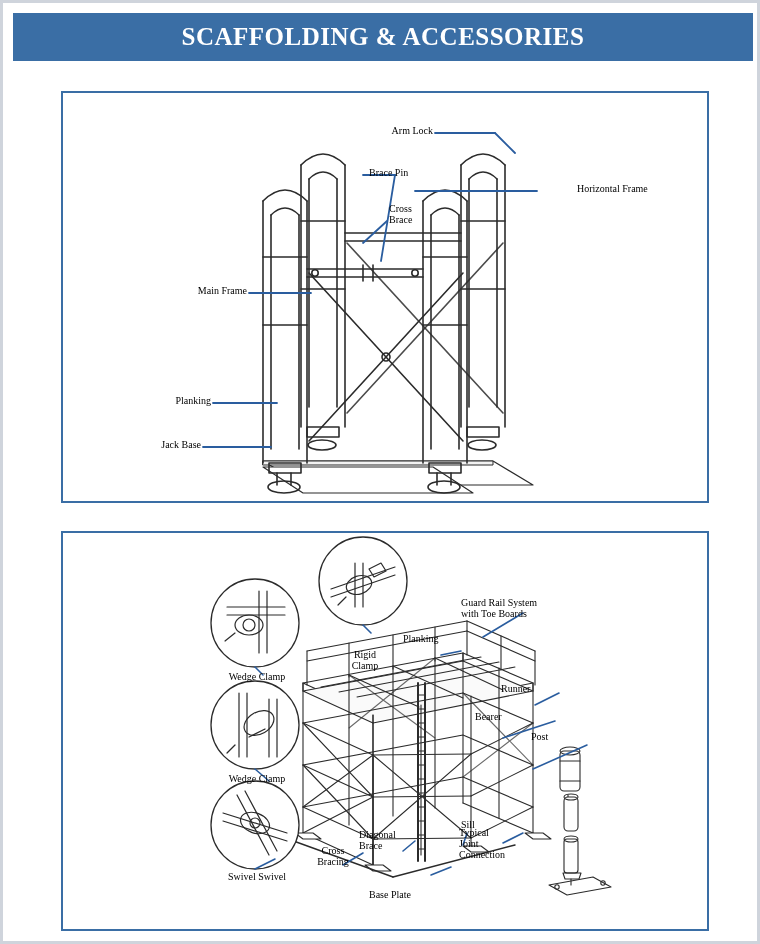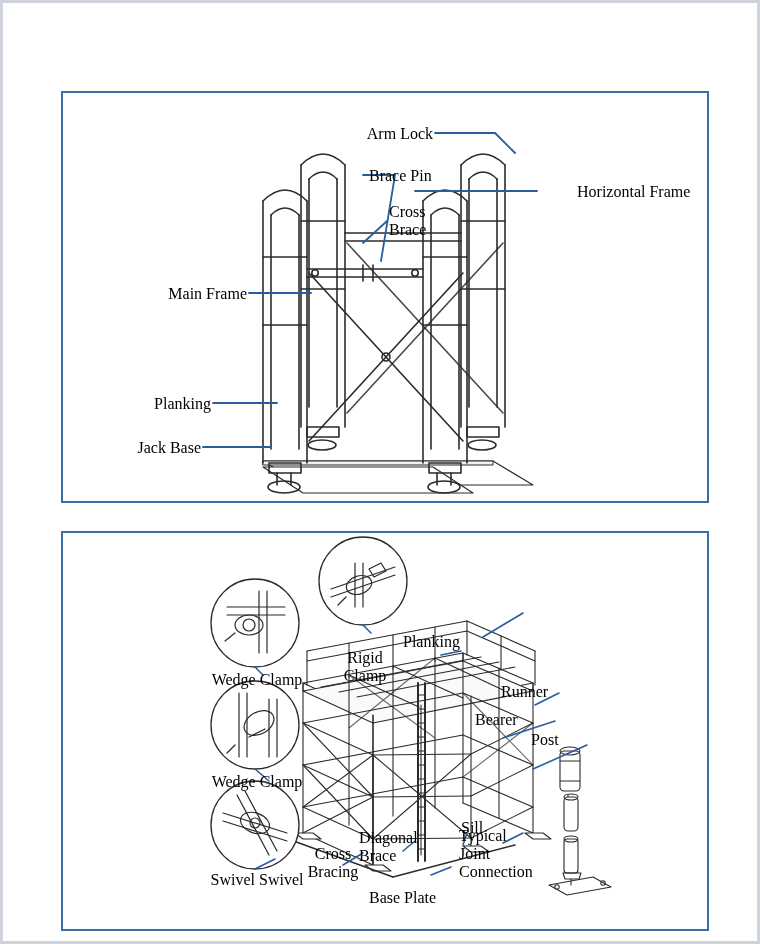--- a/index.html
+++ b/index.html
@@ -61,33 +61,36 @@
   }
   .fig {
     position: absolute;
     left: 0; top: 0;
     width: 100%;
     height: 100%;
   }
   .lbl {
     position: absolute;
     font-family: "Liberation Serif", serif;
-    font-size: 16px;
+    font-size: 10px;
     color: #000000;
     line-height: 1.12;
     white-space: pre-line;
   }
   .lbl.r { text-align: right; }
   .lbl.c { text-align: center; }
 </style>
 </head>
 <body>
 
 <div class="page">
 
+  <div class="header-band">
+    <div class="header-title">SCAFFOLDING &amp; ACCESSORIES</div>
+  </div>
 
   <div class="panel" id="panel-top">
     <svg class="fig" viewBox="0 0 644 408">
       <g fill="none" stroke="#2b2b2b" stroke-width="1.6" stroke-linecap="round" stroke-linejoin="round">
 
         <polygon points="200,368 430,368 470,392 240,392" fill="#ffffff" stroke="#2b2b2b" stroke-width="1.2"></polygon>
         <polygon points="200,368 430,368 430,372 200,372" fill="#f2f2f2" stroke="#2b2b2b" stroke-width="1"></polygon>
 
         <polygon points="190,352 360,352 400,378 230,378" fill="#ffffff" stroke="#2b2b2b" stroke-width="1.2" transform="translate(10,22)"></polygon>
 
@@ -314,20 +317,22 @@
         <path d="M404,300 L400,312"></path>
         <path d="M388,334 L368,342"></path>
         <path d="M460,300 L440,310"></path>
       </g>
     </svg>
 
     <div class="lbl c" style="left:146px; top:138px; width:96px;">Wedge Clamp</div>
     <div class="lbl c" style="left:272px; top:96px; width:60px;margin-top:20px;">Rigid
 Clamp</div>
     <div class="lbl" style="left:340px; top:100px; width:70px;">Planking</div>
+    <div class="lbl" style="left:398px; top:64px; width:140px;">Guard Rail System
+with Toe Boards</div>
     <div class="lbl" style="left:438px; top:150px; width:70px;">Runner</div>
     <div class="lbl" style="left:412px; top:178px; width:70px;">Bearer</div>
     <div class="lbl" style="left:468px; top:198px; width:60px;">Post</div>
     <div class="lbl c" style="left:146px; top:240px; width:96px;">Wedge Clamp</div>
     <div class="lbl c" style="left:142px; top:338px; width:104px;">Swivel Swivel</div>
     <div class="lbl c" style="left:242px; top:312px; width:56px;">Cross
 Bracing</div>
     <div class="lbl" style="left:296px; top:296px; width:66px;">Diagonal
 Brace</div>
     <div class="lbl" style="left:398px; top:286px; width:40px;">Sill</div>

